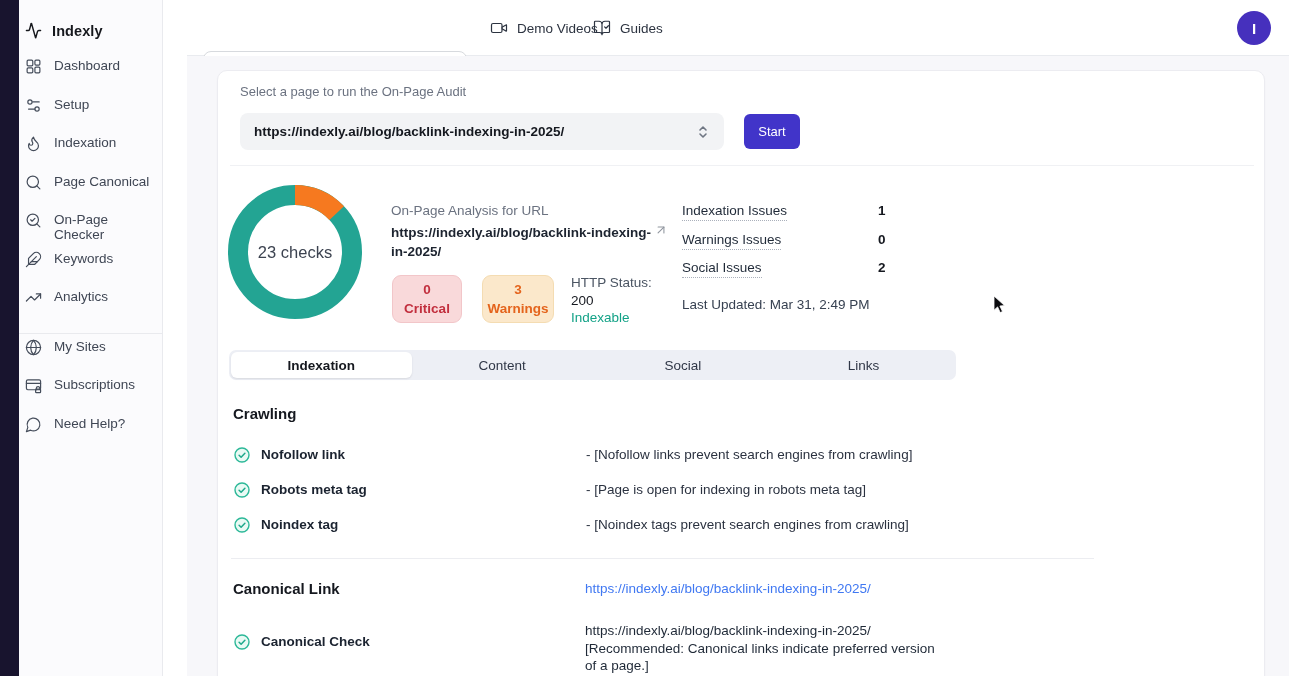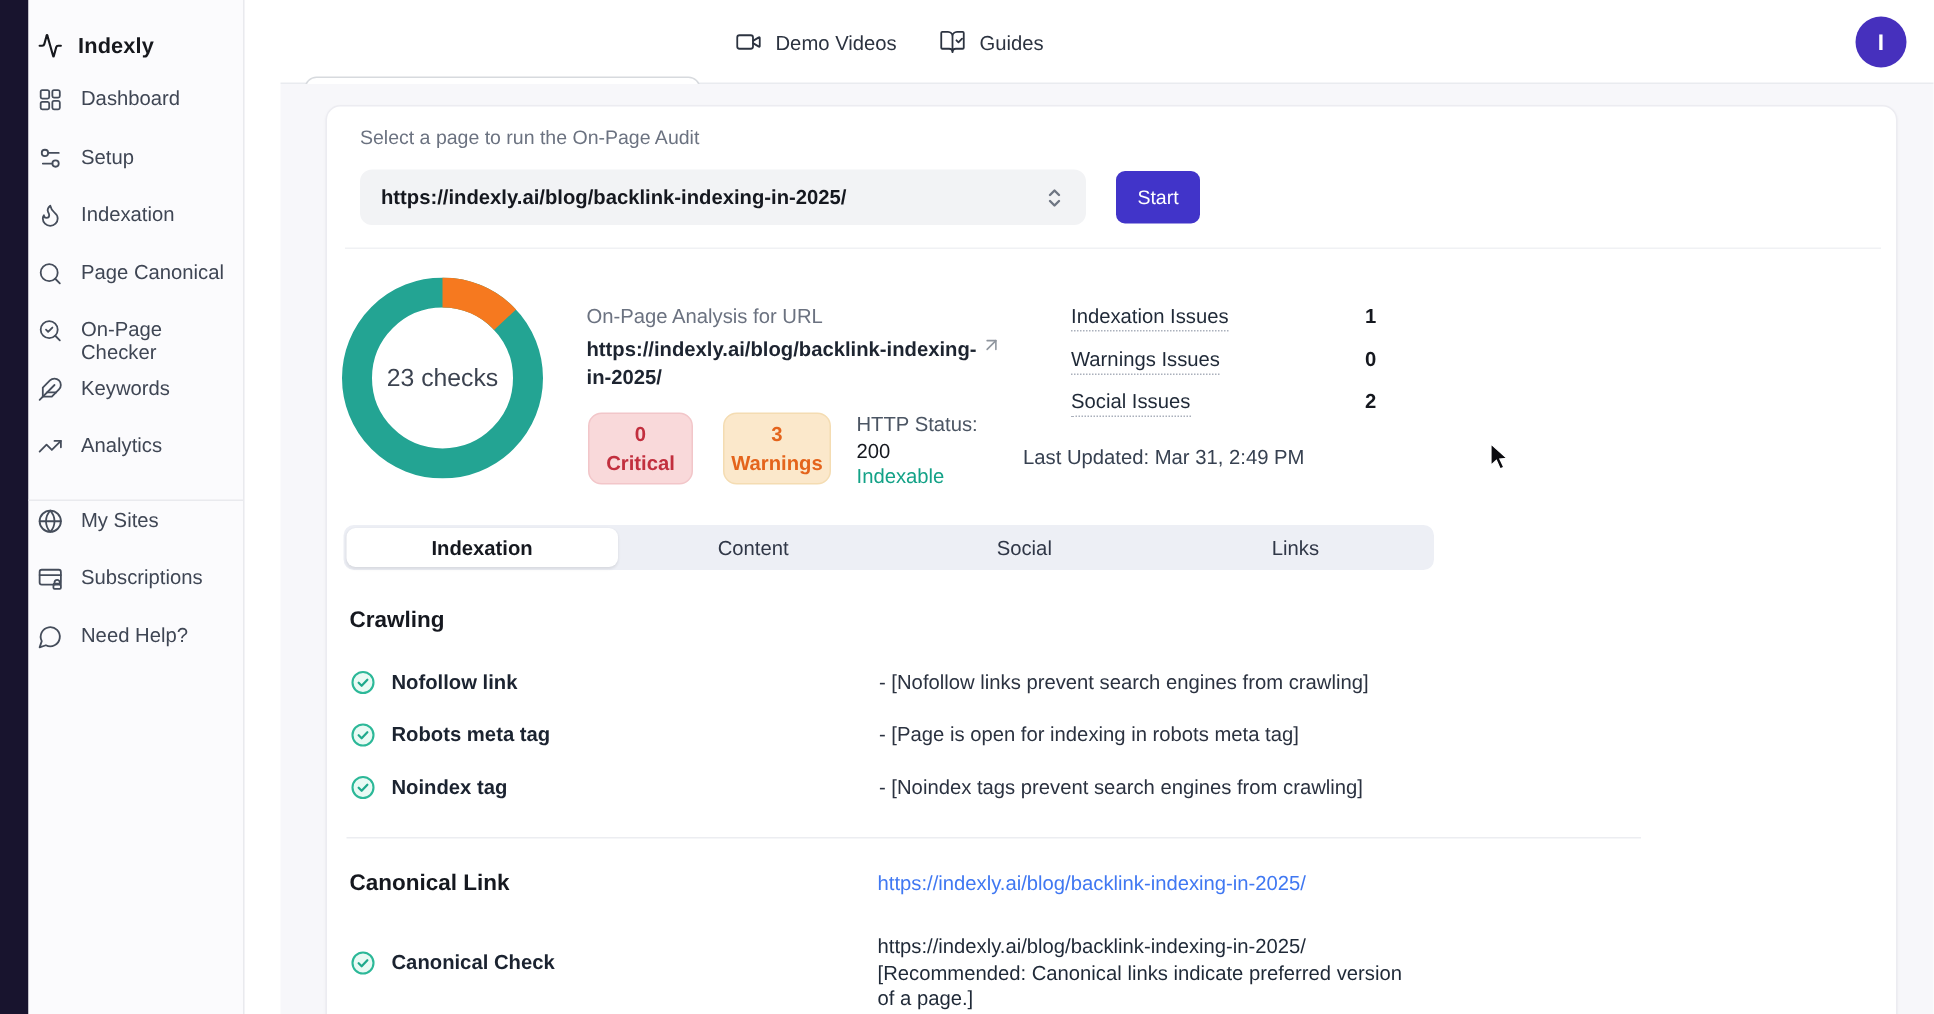--- a/index.html
+++ b/index.html
@@ -57,21 +57,21 @@
 
   .badge { position:absolute; top:204px; height:48px; border-radius:9px; display:flex; flex-direction:column;
     align-items:center; justify-content:center; font-size:13.5px; font-weight:600; line-height:19px; }
   .badge.critical { left:174px; width:70px; background:#f9d9da; border:1px solid #f2c6c9; color:#c22f3e; }
   .badge.warning  { left:264px; width:72px; background:#fbe8cb; border:1px solid #f4dcb2; color:#e4641c; }
 
   .http { position:absolute; left:353px; top:203px; font-size:13.5px; line-height:17.5px; color:#4b5563; }
   .http .code { color:#15181f; }
   .http .indexable { color:#13a287; }
 
-  .stats { position:absolute; left:464px; top:132px;margin-left:32px; }
+  .stats { position:absolute; left:464px; top:132px; }
   .stat-row { display:flex; width:396px; margin-bottom:10.5px; align-items:baseline; }
   .stat-row .label { font-size:13.5px; color:#1f2937; border-bottom:1.6px dotted #aab0bb; padding-bottom:2px; cursor:pointer; }
   .stat-row .spacer { flex:1; }
   .stat-row .value { font-size:13.5px; font-weight:700; color:#15181f; width:200px; }
   .last-updated { position:absolute; left:464px; top:226px; font-size:13.5px; color:#374151; }
 
   
   .tabs { position:absolute; left:11px; top:279px; width:727px; height:30px; background:#edeff5; border-radius:7px;
     display:flex; padding:2px; }
   .tab { flex:1; display:flex; align-items:center; justify-content:center; font-size:13.5px; color:#303747;
@@ -212,21 +212,21 @@
 
 <header class="abs topbar">
   <div class="urlbox">https://indexly.ai/...</div>
   <div class="tb-link" style="left:303px">
     <svg viewBox="0 0 24 24">
         <path d="m16 13 5.2 3.1a.5.5 0 0 0 .8-.4V8.3a.5.5 0 0 0-.8-.4L16 11"></path>
         <rect x="2" y="6" width="14" height="12" rx="2"></rect>
       </svg>
     <span class="label">Demo Videos</span>
   </div>
-  <div class="tb-link" style="left:439px">
+  <div class="tb-link" style="left:406px">
     <svg viewBox="0 0 24 24">
         <path d="M12 21V7a4 4 0 0 0-4-4H3a1 1 0 0 0-1 1v13a1 1 0 0 0 1 1h6a3 3 0 0 1 3 3 3 3 0 0 1 3-3h6a1 1 0 0 0 1-1V4a1 1 0 0 0-1-1h-5a4 4 0 0 0-4 4"></path>
         <path d="m15.5 10.5 1.8 1.8 3.2-3.3"></path>
       </svg>
     <span class="label">Guides</span>
   </div>
   <div class="avatar">I</div>
 </header>
 
 <main class="abs main">

